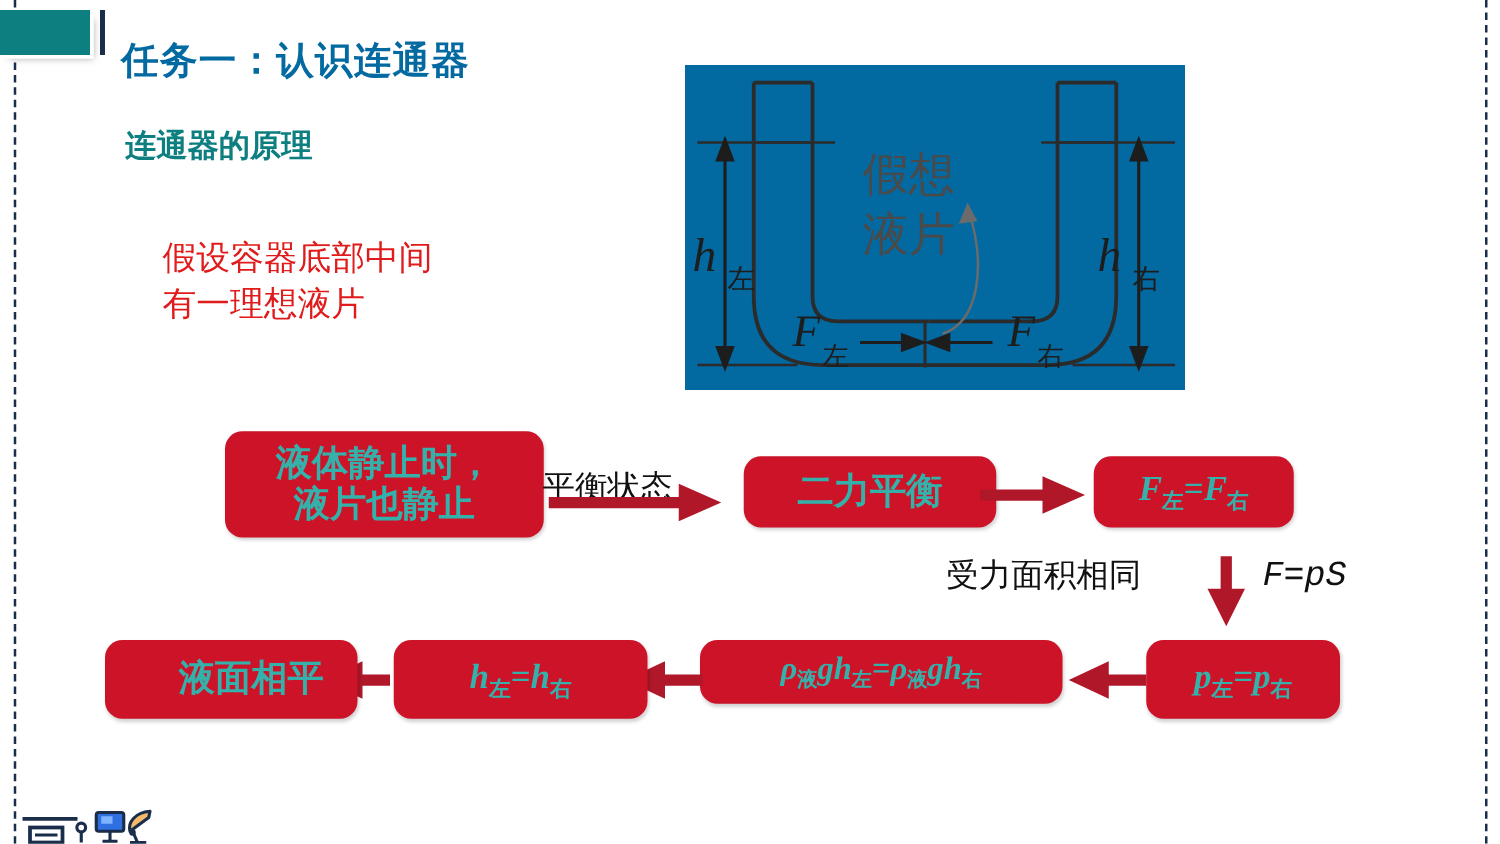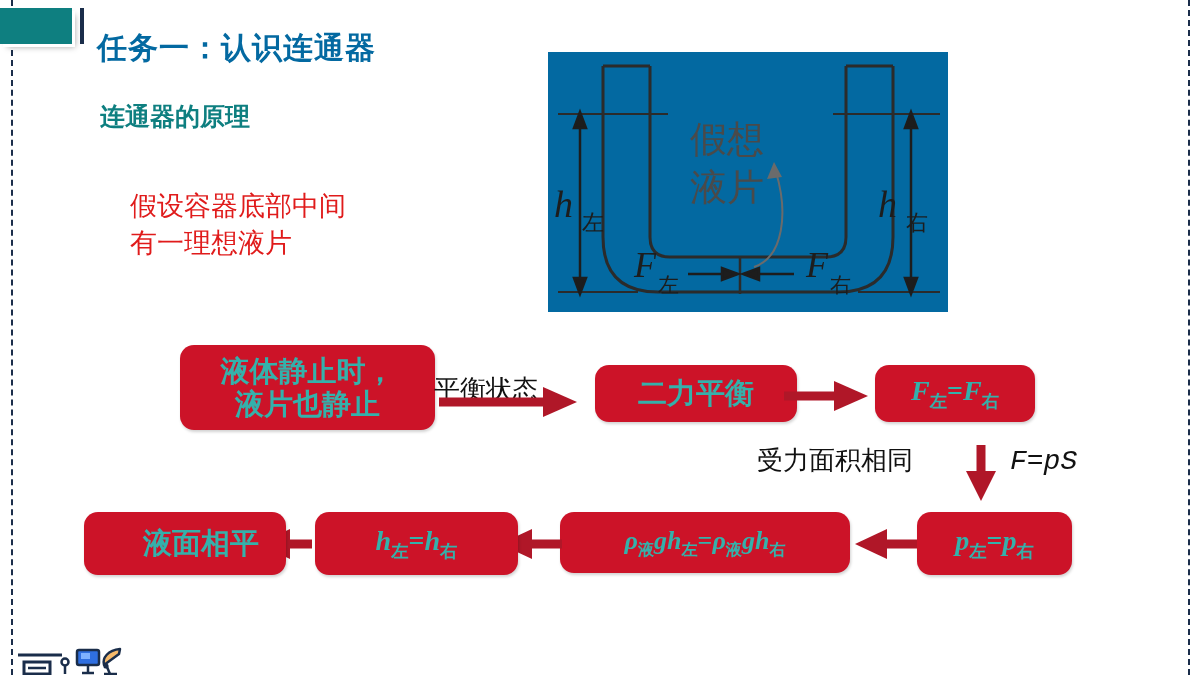--- a/index.html
+++ b/index.html
@@ -84,21 +84,21 @@
   .fbox .inner { line-height: 1.12; white-space: nowrap; }
   .mathy { font-family: "Liberation Serif", "DejaVu Serif", serif; font-style: italic; }
   .mathy sub { font-style: normal; font-size: 0.62em; font-weight: bold; }
   .eq { font-style: normal; }
 
   
   #box-static   { left: 180px; top: 345px; width: 255px; height: 85px; font-size: 29px; }
   #box-balance  { left: 595px; top: 365px; width: 202px; height: 57px; font-size: 29px; }
   #box-feq      { left: 875px; top: 365px; width: 160px; height: 57px; font-size: 28px; }
   #box-peq      { left: 917px; top: 512px; width: 155px; height: 63px; font-size: 28px; align-items: center; }
-  #box-rho      { left: 560px; top: 512px; width: 290px; height: 61px; font-size: 26px; }
+  #box-rho      { left: 560px; top: 512px; width: 290px; height: 51px; font-size: 26px; }
   #box-heq      { left: 315px; top: 512px; width: 203px; height: 63px; font-size: 28px; }
   #box-level    { left: 84px; top: 512px; width: 170px; height: 63px; font-size: 29px; padding-left: 32px; }
 
   
   .arrow { position: absolute; }
   .lbl-plain {
     position: absolute;
     font-size: 26px; color: #111111; white-space: nowrap;
   }
   #lbl-equilibrium { left: 434px; top: 356px; margin-top: 16px; }

